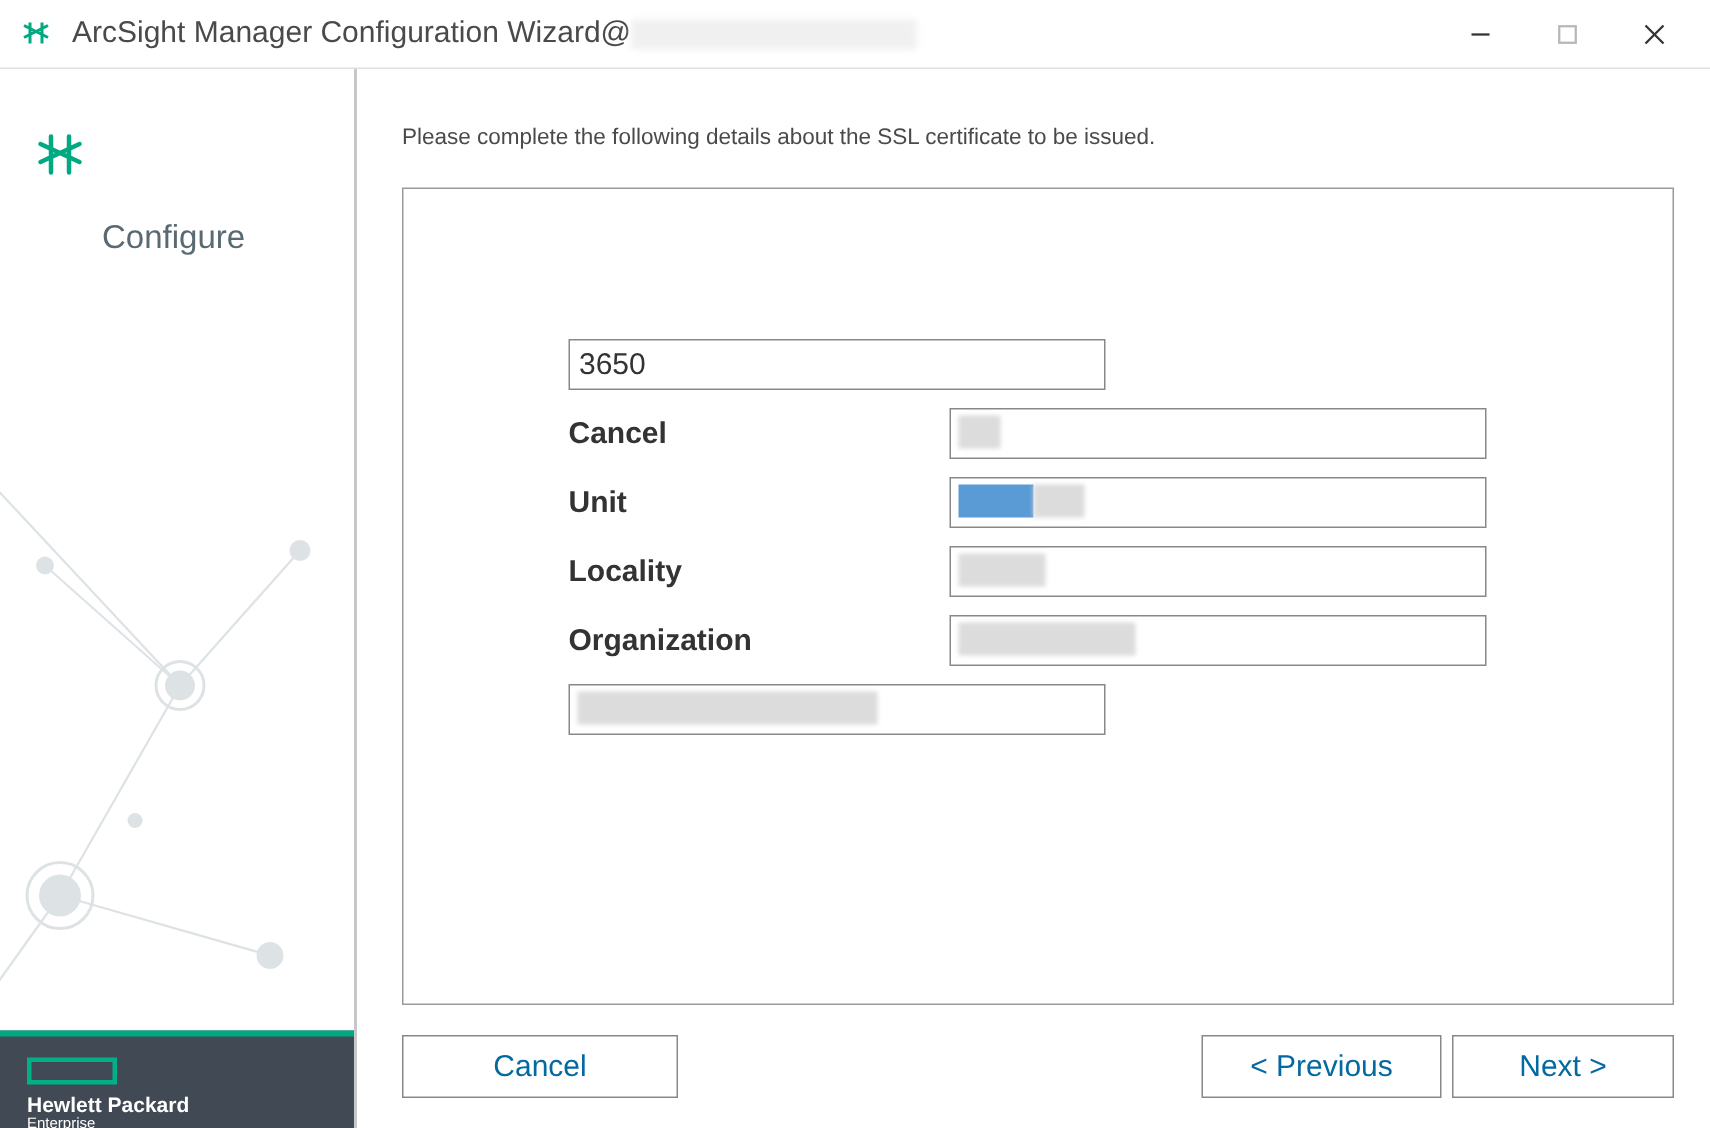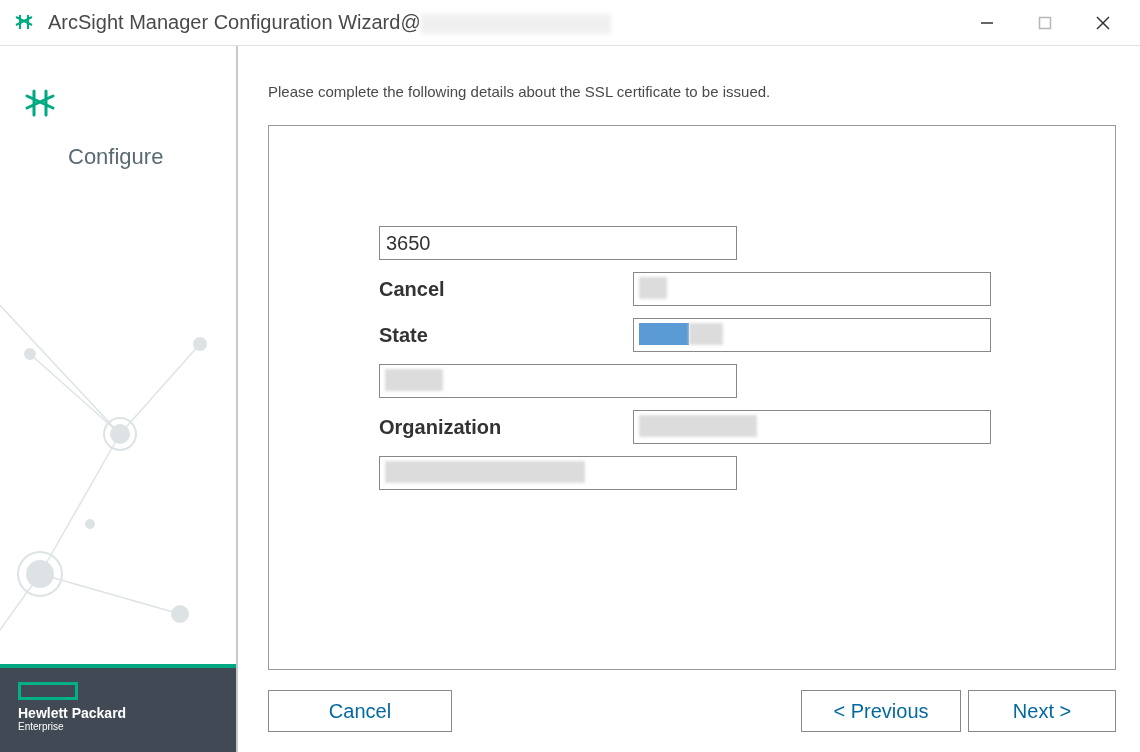--- a/index.html
+++ b/index.html
@@ -94,21 +94,21 @@
       overflow: hidden;
     }
     .sidebar-bg svg {
       position: absolute;
       left: 0;
       bottom: 0;
       opacity: 0.58;
     }
     .sidebar-footer {
       background: #414a54;
-      height: 88px;
+      height: 65px;
       border-top: 4px solid #00a982;
       padding: 14px 18px;
       color: #fff;
     }
     .hpe-bar {
       width: 60px;
       height: 18px;
       border: 3px solid #00b188;
       margin-bottom: 6px;
     }
@@ -297,29 +297,30 @@
 
       <div class="form-row">
         <span class="form-label">Cancel</span>
         <div class="input-wrap">
           <input class="form-input redacted" type="text" value="" style="">
           <div class="redact-box" style="width:28px"></div>
         </div>
       </div>
 
       <div class="form-row">
-        <span class="form-label">State</span>
+        <span class="form-label">Unit</span>
         <div class="input-wrap">
           <input class="form-input redacted" type="text" value="" style="">
           <div class="redact-box sel-highlight" style="width:50px;background:#5b9bd5;filter:none"></div>
           <div class="redact-box" style="left:56px;width:34px"></div>
         </div>
       </div>
 
       <div class="form-row">
+        <span class="form-label">Locality</span>
         <div class="input-wrap">
           <input class="form-input redacted" type="text" value="" style="">
           <div class="redact-box" style="width:58px"></div>
         </div>
       </div>
 
       <div class="form-row">
         <span class="form-label">Organization</span>
         <div class="input-wrap">
           <input class="form-input redacted" type="text" value="" style="">

